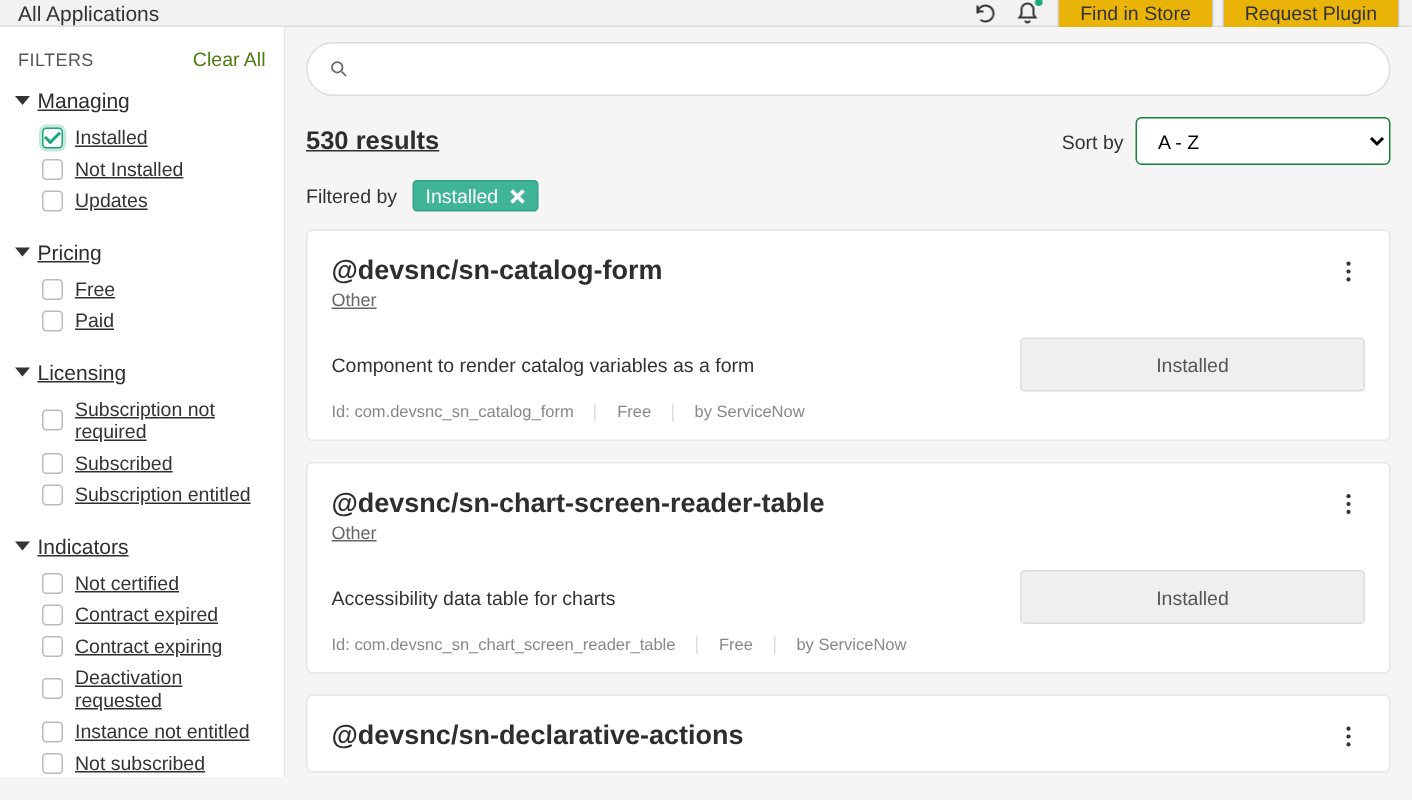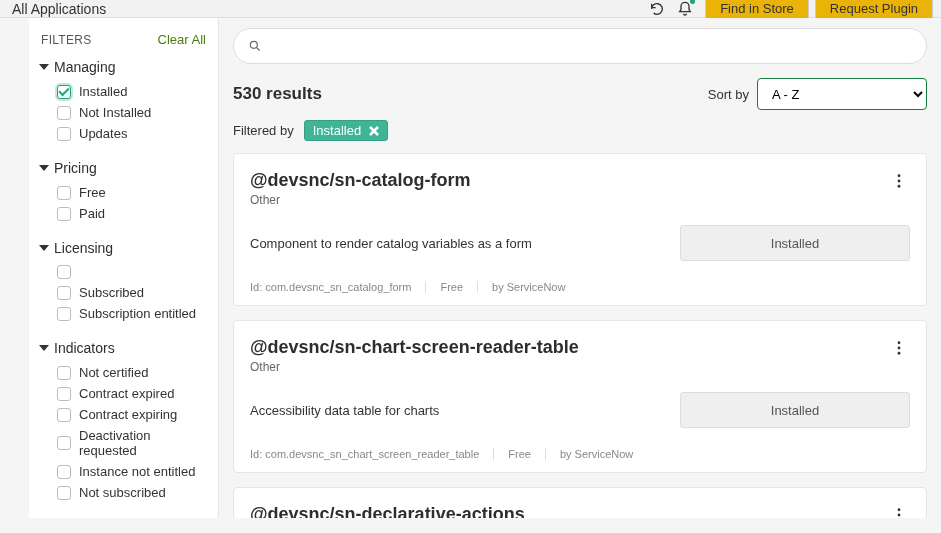--- a/index.html
+++ b/index.html
@@ -41,41 +41,41 @@
       width: 5px; height: 5px; background: #1aa87b; border-radius: 50%;
     }
     .btn {
       background: #eab308; border: 1px solid #ccc; border-radius: 4px;
       padding: 5px 14px; font-size: 13px; cursor: pointer;
       margin-left: 6px;
       color: #333;
     }
 
     
-    .layout { display: flex; height: calc(100% - 33px); padding-left: 29px; }
+    .layout { display: flex; height: calc(100% - 33px); }
 
     
     .sidebar {
       width: 190px;
       background: #fff;
       border-right: 1px solid #e6e6e6;
       overflow-y: auto;
       padding: 10px 10px 10px 10px;
       position: relative;
     }
     .sidebar::-webkit-scrollbar { width: 8px; }
     .sidebar::-webkit-scrollbar-thumb { background: #ccc; border-radius: 4px; }
     .filters-header {
       display: flex; justify-content: space-between; align-items: center;
       padding: 4px 2px 10px 2px;
     }
     .filters-title { font-size: 12px; font-weight: 400; color: #555; letter-spacing: 0.3px; }
     .clear-all { color: #4d7c0f; font-size: 13px; cursor: pointer; }
 
-    .filter-group { margin-bottom: 14px; }
+    .filter-group { margin-bottom: 14px; text-decoration: underline; }
     .filter-group-header {
       display: flex; align-items: center; gap: 5px;
       cursor: pointer; padding: 2px 0 6px 0;
     }
     .caret-down-icon { width:0; height:0; border-left:5px solid transparent; border-right:5px solid transparent; border-top:6px solid #333; }
     .filter-group-title { font-size: 14px; color: #2e2e2e; }
 
     .filter-item {
       display: flex; align-items: center; gap: 8px;
       padding: 3px 0 3px 18px;
@@ -119,21 +119,21 @@
     .search-wrap svg { width: 14px; height: 14px; stroke: #666; fill: none; stroke-width: 2; }
     .search-input {
       border: none; outline: none; flex: 1; margin-left: 8px;
       font-size: 13px; background: transparent;
     }
 
     .results-bar {
       display: flex; align-items: center; justify-content: space-between;
       margin-bottom: 10px;
     }
-    .results-count { font-size: 17px; font-weight: 700; }
+    .results-count { font-size: 17px; font-weight: 700; text-decoration: underline; }
     .sortby { display: flex; align-items: center; gap: 8px; }
     .sortby-label { font-size: 13px; color: #333; }
     .sortby select {
       border: 1px solid #15803d; border-radius: 4px; height: 32px;
       padding: 0 36px 0 10px; font-size: 13px; background: #fff;
       min-width: 170px;
       cursor: pointer;
     }
 
     .filtered-by {
@@ -152,39 +152,39 @@
     }
     .chip-x svg { width: 10px; height: 10px; stroke: #fff; stroke-width: 2.5; }
 
     .card {
       background: #fff; border: 1px solid #e6e6e6; border-radius: 4px;
       padding: 16px 16px 12px 16px; margin-bottom: 14px;
       position: relative;
     }
     .card-head { display: flex; justify-content: space-between; align-items: flex-start; }
     .card-title { font-size: 18px; font-weight: 700; color: #2e2e2e; }
-    .card-sub { font-size: 12px; color: #666; margin-top: 2px; }
+    .card-sub { font-size: 12px; color: #666; margin-top: 2px; text-decoration: underline; }
     .kebab {
       width: 22px; height: 22px; display:flex; align-items:center; justify-content:center;
       cursor: pointer; border-radius:4px;
     }
     .kebab svg { width: 4px; height: 14px; fill: #333; }
 
     .card-body { display: flex; justify-content: space-between; align-items: center; margin-top: 18px; }
     .card-desc { font-size: 13px; color: #333; flex:1; }
     .installed-btn {
       width: 230px; height: 36px;
       background: #efefef; border: 1px solid #ddd; border-radius: 3px;
       font-size: 13px; color: #555;
       display:flex; align-items:center; justify-content:center;
       cursor: default;
     }
 
     .card-meta {
-      margin-top: 20px; display: flex; align-items: center; gap: 14px;
+      margin-top: 8px; display: flex; align-items: center; gap: 14px;
       font-size: 11px; color: #888;
     }
     .meta-sep { width:1px; height: 12px; background: #ddd; }
 
   </style>
 </head>
 <body>
 
 <div class="topbar">
   <span class="topbar-title">All Applications</span>
@@ -244,20 +244,21 @@
             <span class="filter-label">Paid</span>
           </div>
         </div>
         <div class="filter-group">
           <div class="filter-group-header">
             <span class="caret-down-icon"></span>
             <span class="filter-group-title">Licensing</span>
           </div>
           <div class="filter-item">
             <span class="checkbox"></span>
+            <span class="filter-label">Subscription not required</span>
           </div>
           <div class="filter-item">
             <span class="checkbox"></span>
             <span class="filter-label">Subscribed</span>
           </div>
           <div class="filter-item">
             <span class="checkbox"></span>
             <span class="filter-label">Subscription entitled</span>
           </div>
         </div>

